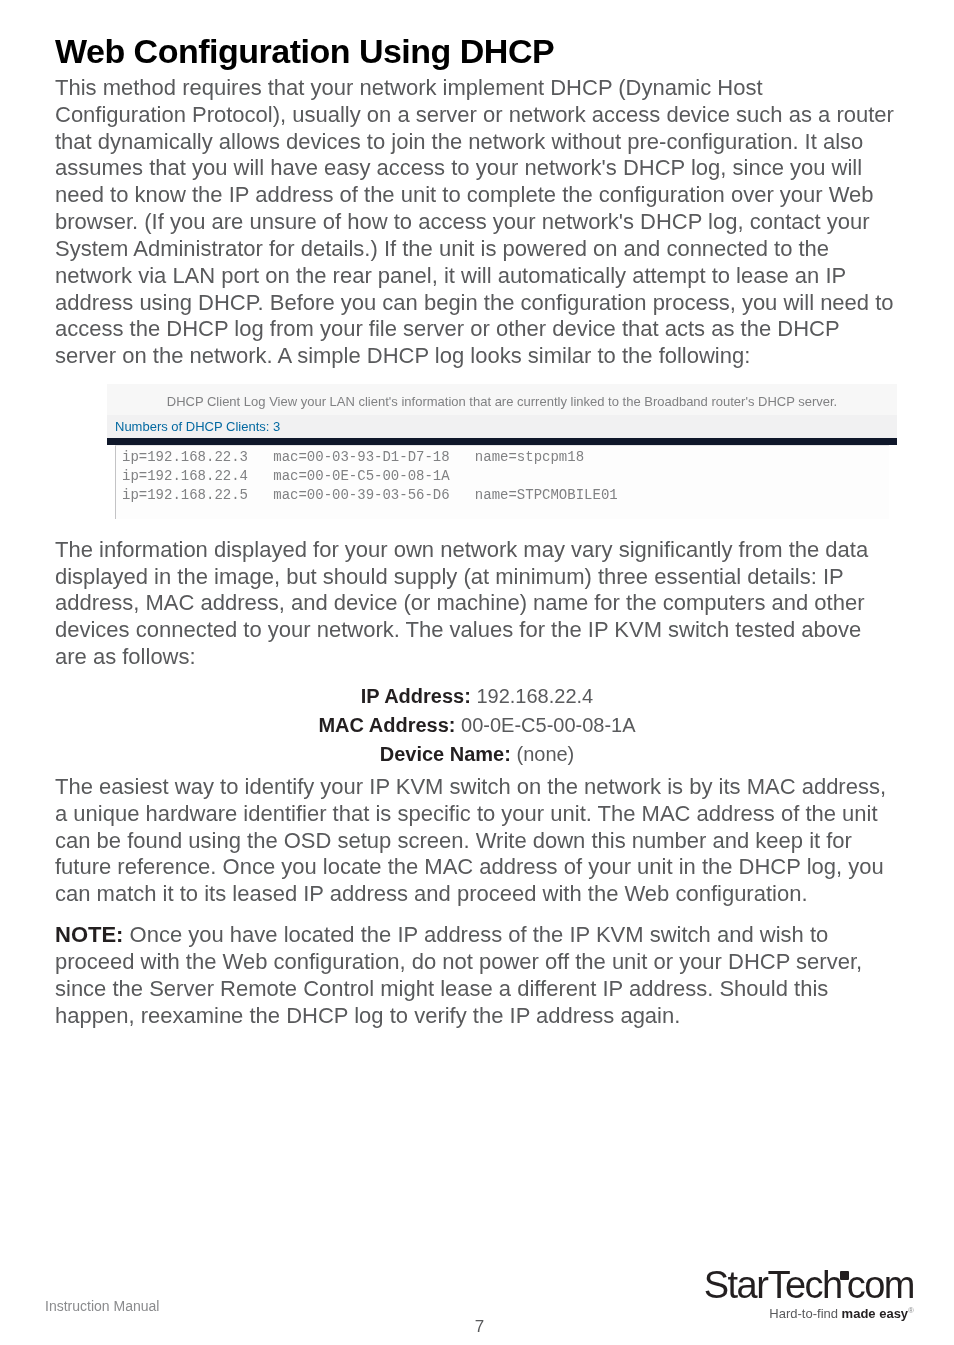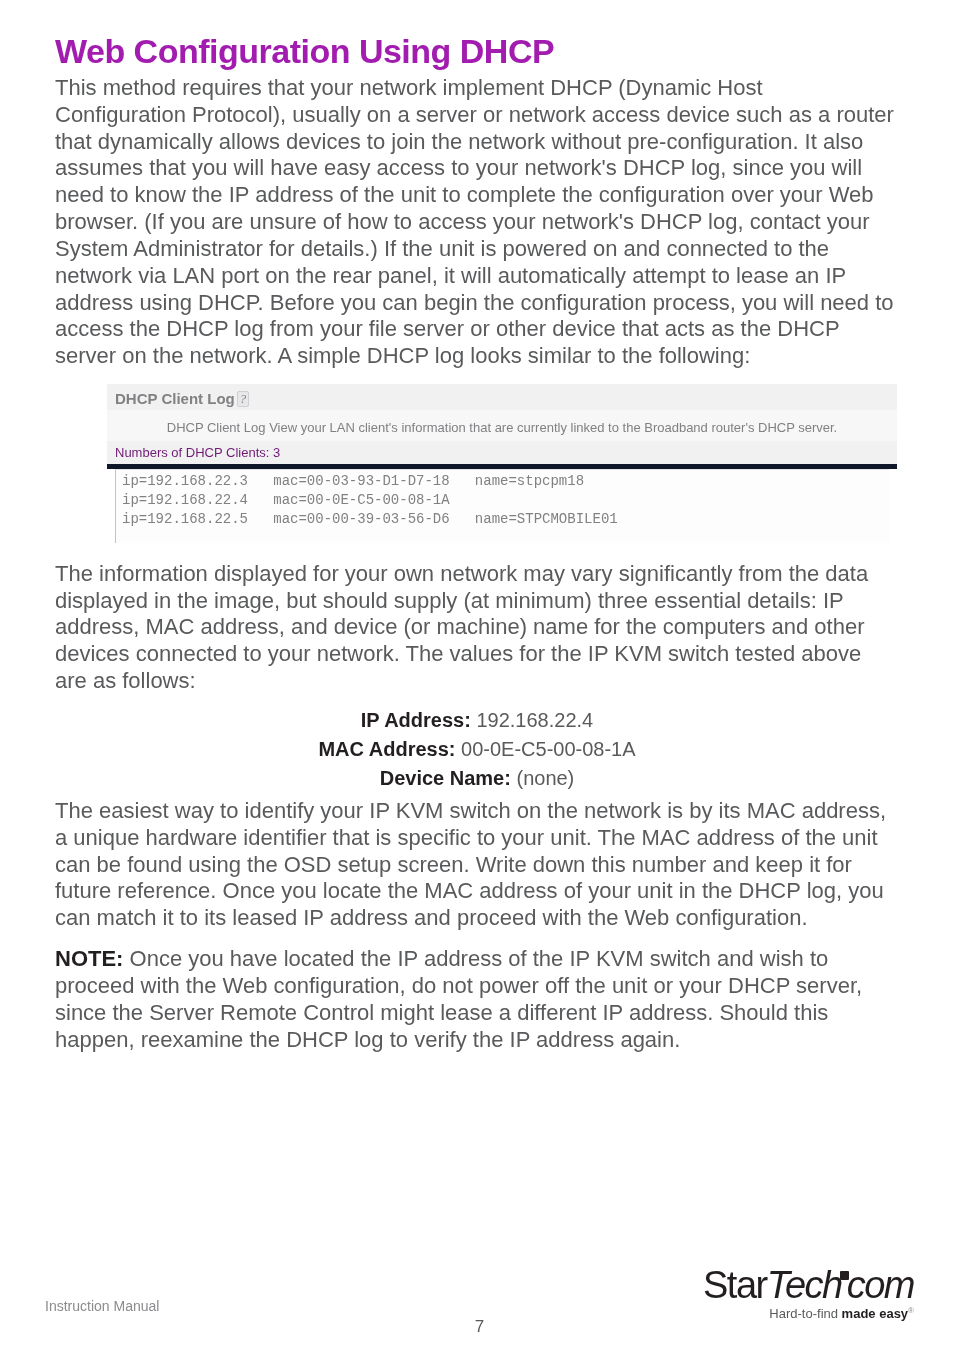--- a/index.html
+++ b/index.html
@@ -12,21 +12,21 @@
     height: 1345px;
     box-sizing: border-box;
     position: relative;
   }
   .page {
     padding: 32px 55px 60px 55px;
   }
   h1 {
     font-size: 34px;
     font-weight: 700;
-    color: #a21caf;
+    color: #000000;
     margin: 0 0 2px 0;
     letter-spacing: -0.5px;
   }
   p {
     font-size: 22px;
     line-height: 1.22;
     margin: 4px 0 14px 0;
     color: #595a5c;
   }
   .screenshot-wrap {
@@ -61,23 +61,23 @@
   .shot-sub {
     background: #f7f7f7;
     font-size: 13px;
     color: #808183;
     padding: 10px 8px 6px 8px;
     text-align: center;
   }
   .shot-countrow {
     background: #f1f1f2;
     font-size: 13px;
-    color: #701a75;
+    color: #0369a1;
     padding: 4px 8px 4px 8px;
-    border-bottom: 5px solid #0f172a;
+    border-bottom: 7px solid #0f172a;
   }
   .shot-pre {
     font-family: "Courier New", monospace;
     font-size: 14px;
     color: #808183;
     background: #fdfdfd;
     border-left: 1px solid #c3c3c5;
     border-top: 1px solid #e4e4e6;
     margin: 0 8px 8px 8px;
     padding: 2px 6px 14px 6px;
@@ -125,21 +125,21 @@
     bottom: -6px;
     text-align: right;
   }
   .logo-main {
     font-size: 38px;
     font-weight: 500;
     color: #231f20;
     letter-spacing: -1.5px;
     line-height: 1;
   }
-  .logo-main .thin { font-weight: 300; font-style: italic; }
+  .logo-main .thin { font-weight: 300; }
   .logo-dot {
     display: inline-block;
     width: 9px; height: 9px;
     background: #231f20;
     border-radius: 1px;
     vertical-align: 18px;
     margin: 0 -2px;
   }
   .logo-tag {
     font-size: 13px;
@@ -151,23 +151,20 @@
 </style>
 </head>
 <body>
 
 <div class="page">
   <h1>Web Configuration Using DHCP</h1>
 
   <p>This method requires that your network implement DHCP (Dynamic Host Configuration Protocol), usually on a server or network access device such as a router that dynamically allows devices to join the network without pre-configuration. It also assumes that you will have easy access to your network's DHCP log, since you will need to know the IP address of the unit to complete the configuration over your Web browser. (If you are unsure of how to access your network's DHCP log, contact your System Administrator for details.) If the unit is powered on and connected to the network via LAN port on the rear panel, it will automatically attempt to lease an IP address using DHCP. Before you can begin the configuration process, you will need to access the DHCP log from your file server or other device that acts as the DHCP server on the network. A simple DHCP log looks similar to the following:</p>
 
   <div class="screenshot-wrap">
-    <div class="shot-header">
-      <span class="shot-title">DHCP Client Log </span><span class="help-badge">?</span>
-    </div>
     <div class="shot-sub">DHCP Client Log View your LAN client's information that are currently linked to the Broadband router's DHCP server.</div>
     <div class="shot-countrow">
       <span>Numbers of DHCP Clients: </span><span>3</span>
     </div>
     <div class="shot-pre">ip=192.168.22.3   mac=00-03-93-D1-D7-18   name=stpcpm18
 ip=192.168.22.4   mac=00-0E-C5-00-08-1A
 ip=192.168.22.5   mac=00-00-39-03-56-D6   name=STPCMOBILE01</div>
   </div>
 
   <p>The information displayed for your own network may vary significantly from the data displayed in the image, but should supply (at minimum) three essential details: IP address, MAC address, and device (or machine) name for the computers and other devices connected to your network. The values for the IP KVM switch tested above are as follows:</p>

